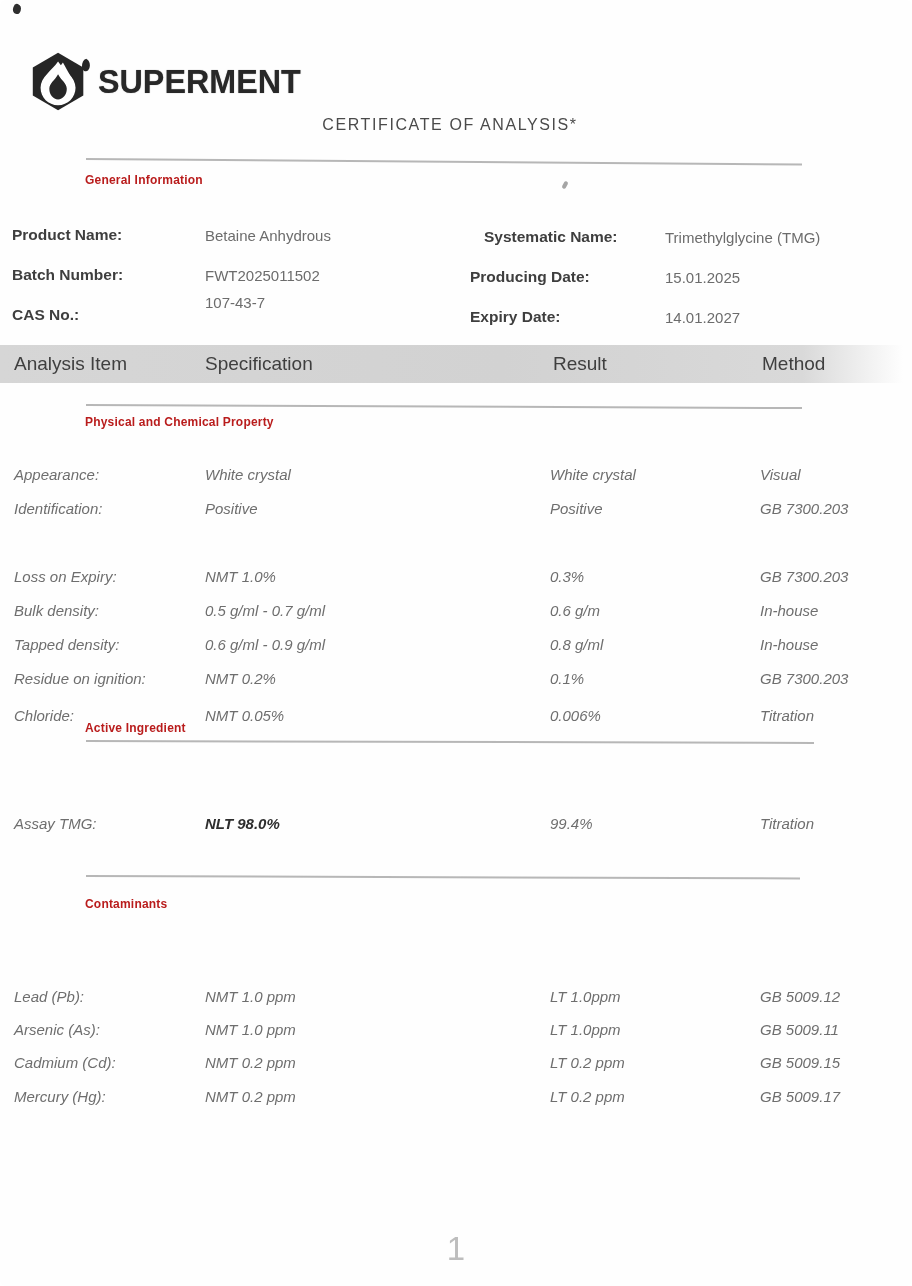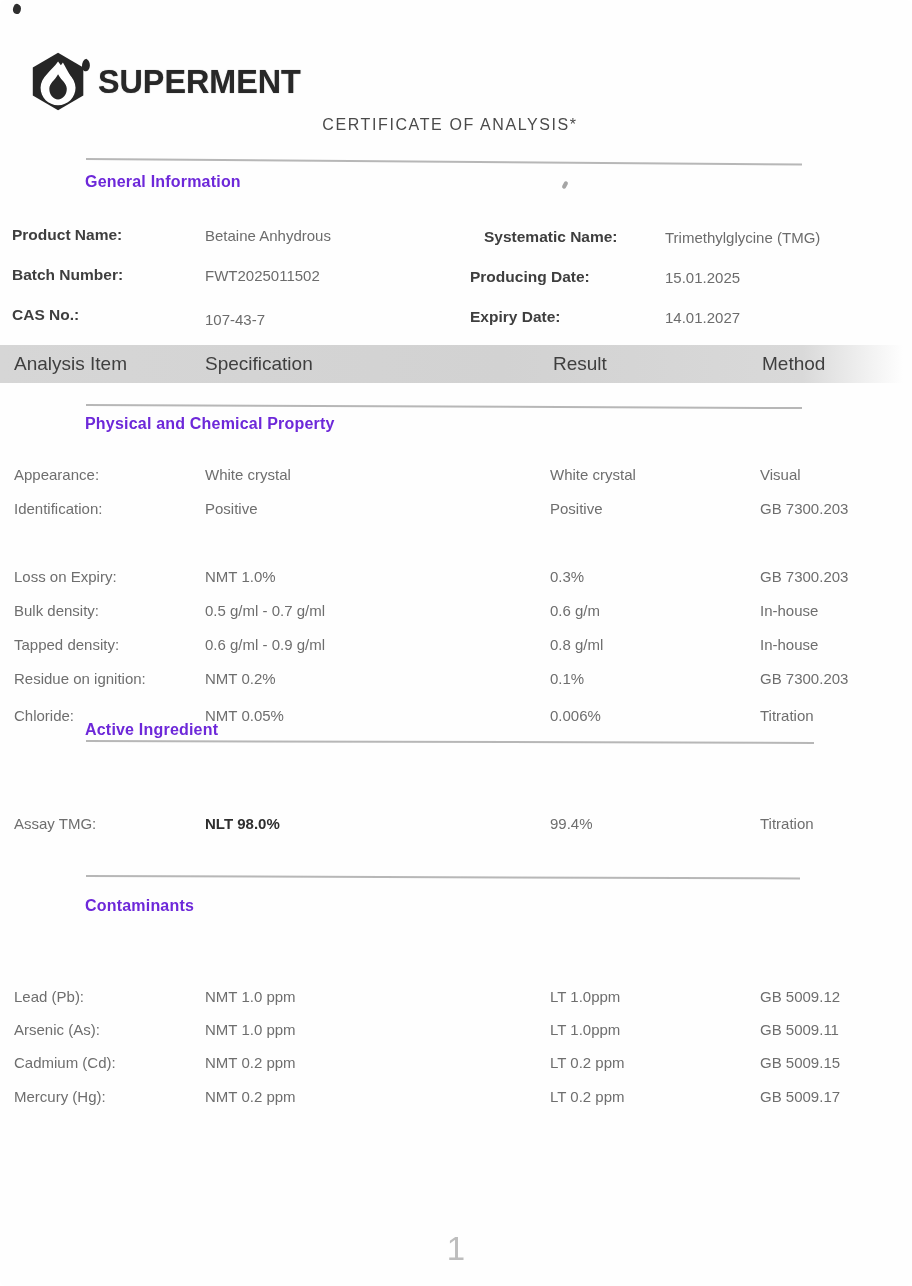--- a/index.html
+++ b/index.html
@@ -27,21 +27,21 @@
   }
   
   .rule{position:absolute;height:1.6px;background:#9b9b9b;opacity:.72;transform-origin:left center;}
   .rule1{top:158px;left:86px;width:716px;transform:rotate(0.45deg);}
   .rule2{top:404px;left:86px;width:716px;transform:rotate(0.25deg);}
   .rule3{top:740px;left:86px;width:728px;transform:rotate(0.15deg);}
   .rule4{top:875px;left:86px;width:714px;transform:rotate(0.2deg);}
   
   .sec-heading{
     position:absolute;left:85px;
-    font-size:16px;font-weight:bold;color:#6d28d9;letter-spacing:.2px;
+    font-size:12px;font-weight:bold;color:#b91c1c;letter-spacing:.2px;
     white-space:nowrap;
   }
   .h-general{top:173px;}
   .h-physical{top:415px;}
   .h-active{top:721px;}
   .h-contaminants{top:897px;}
   
   .glabel{position:absolute;font-weight:bold;color:#3e3e3e;font-size:15.5px;white-space:nowrap;}
   .gvalue{position:absolute;color:#6c6c6c;font-size:15px;white-space:nowrap;}
   
@@ -49,21 +49,21 @@
     position:absolute;top:345px;left:0;width:912px;height:38px;
     background:linear-gradient(90deg,#d6d6d6 0%,#d2d2d2 55%,#d9d9d9 88%,rgba(219,219,219,0) 99%);
   }
   .bar .bcol{position:absolute;top:0;line-height:38px;font-size:19px;color:#3f3f3f;white-space:nowrap;}
   .bc-item{left:14px;}
   .bc-spec{left:205px;}
   .bc-result{left:553px;}
   .bc-method{left:762px;}
   
   .trow{position:absolute;left:0;width:912px;height:20px;}
-  .c{position:absolute;top:0;font-size:15px;color:#6e6e6e;white-space:nowrap;}
+  .c{position:absolute;top:0;font-size:15px;color:#6e6e6e;white-space:nowrap;font-style:italic;}
   .c.item{left:14px;}
   .c.spec{left:205px;}
   .c.result{left:550px;}
   .c.method{left:760px;}
   .bold-spec{font-weight:bold;color:#2e2e2e;}
   
   .pagenum{
     position:absolute;top:1230px;left:0;width:912px;text-align:center;
     font-size:33px;color:#bdbdbd;font-weight:400;
   }
@@ -96,21 +96,21 @@
   <div class="rule rule3"></div>
   <div class="rule rule4"></div>
 
   <div class="sec-heading h-general">General Information</div>
 
   <span class="glabel" style="top:226px;left:12px">Product Name:</span>
   <span class="gvalue" style="top:227px;left:205px">Betaine Anhydrous</span>
   <span class="glabel" style="top:266px;left:12px">Batch Number:</span>
   <span class="gvalue" style="top:267px;left:205px">FWT2025011502</span>
   <span class="glabel" style="top:306px;left:12px">CAS No.:</span>
-  <span class="gvalue" style="top:311px;left:205px">107-43-7</span>
+  <span class="gvalue" style="top:294px;left:205px">107-43-7</span>
 
   <span class="glabel" style="top:228px;left:484px">Systematic Name:</span>
   <span class="gvalue" style="top:229px;left:665px">Trimethylglycine (TMG)</span>
   <span class="glabel" style="top:268px;left:470px">Producing Date:</span>
   <span class="gvalue" style="top:269px;left:665px">15.01.2025</span>
   <span class="glabel" style="top:308px;left:470px">Expiry Date:</span>
   <span class="gvalue" style="top:309px;left:665px">14.01.2027</span>
 
   <div class="bar">
     <span class="bcol bc-item">Analysis Item</span>

